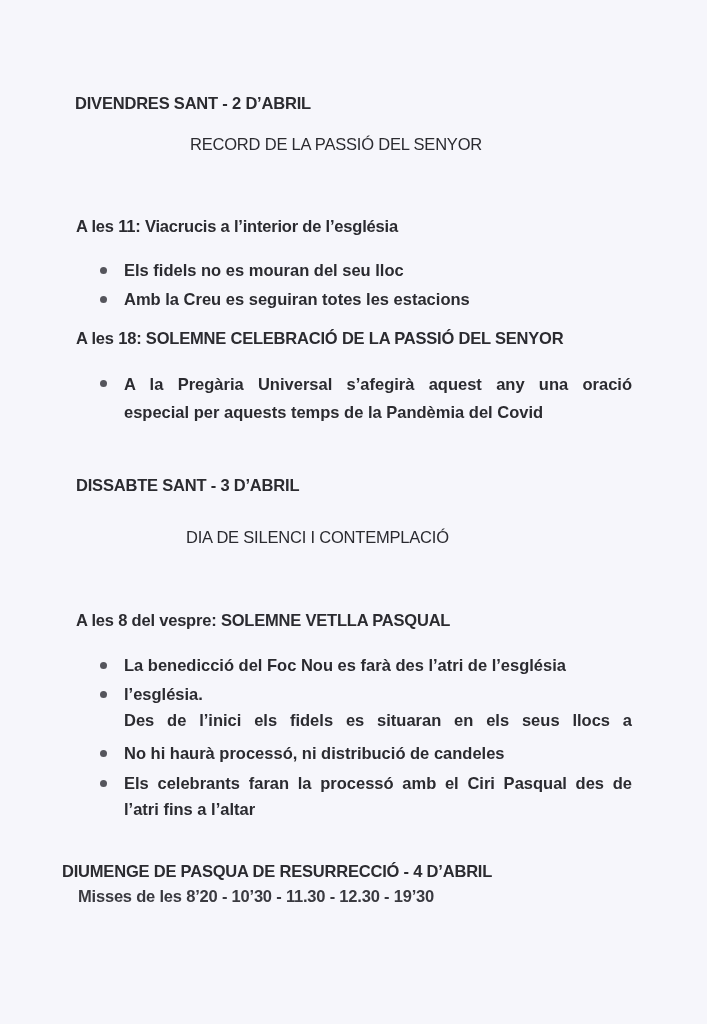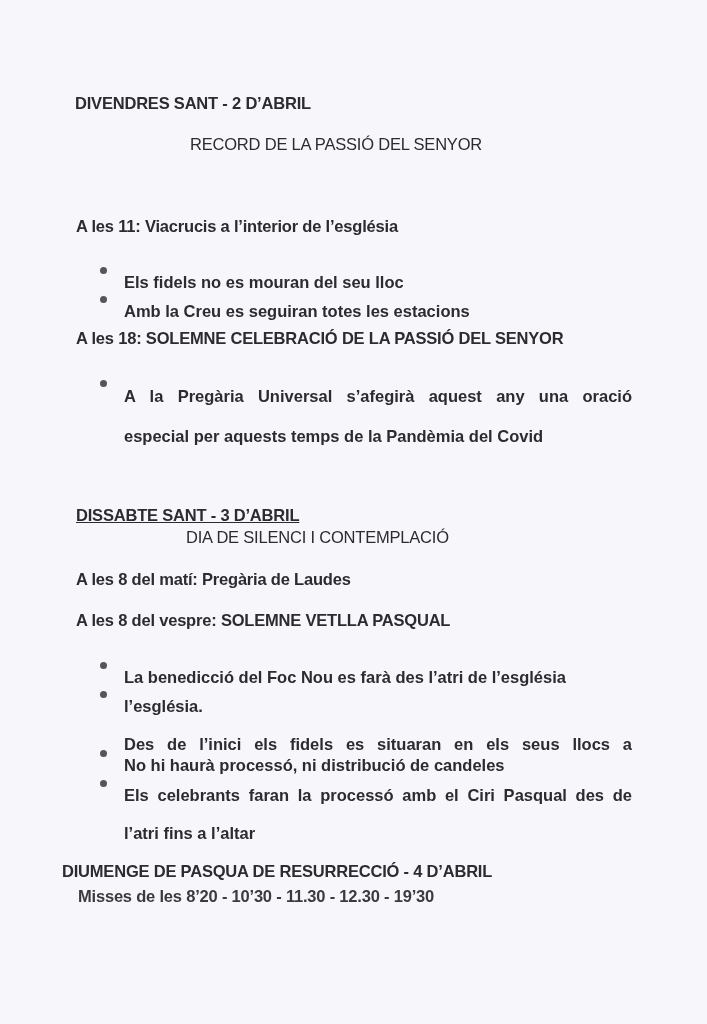--- a/index.html
+++ b/index.html
@@ -36,21 +36,20 @@
     left: 0; top: 10px;
     width: 7px; height: 7px;
     border-radius: 50%;
     background: #55555c;
   }
   .bullet-item .txt {
     display: block;
     margin-left: 24px;
     text-align: justify;
     text-align-last: left;
-    margin-top: 12px;
   }
 </style>
 </head>
 <body>
 
 <div class="page">
 
   <div class="line title" style="left:75px; top:94px;">DIVENDRES SANT   -   2 D’ABRIL</div>
   <div class="line center" style="left:190px; top:135px;">RECORD DE LA PASSIÓ DEL SENYOR</div>
   <div class="line" style="left:76px; top:217px;">A les 11: Viacrucis a l’interior de l’església</div>
@@ -65,23 +64,22 @@
   </div>
 
   <div class="line" style="left:76px; top:329px;">A les 18: SOLEMNE CELEBRACIÓ DE LA PASSIÓ DEL SENYOR</div>
 
   <div class="bullet-item" style="top:370px;">
     <span class="dot"></span>
     <span class="txt" style="text-align-last:justify; line-height:28px;">A la Pregària Universal s’afegirà aquest any una oració</span>
     <span class="txt" style="line-height:28px;">especial per aquests temps de la Pandèmia del Covid</span>
   </div>
 
-  <div class="line title" style="left:76px; top:506px;text-decoration:underline;">DISSABTE SANT   -   3 D’ABRIL</div>
+  <div class="line title" style="left:76px; top:476px;">DISSABTE SANT   -   3 D’ABRIL</div>
   <div class="line center" style="left:186px; top:528px;">DIA DE SILENCI I CONTEMPLACIÓ</div>
-  <div class="line" style="left:76px; top:570px;">A les 8 del matí: Pregària de Laudes</div>
   <div class="line" style="left:76px; top:611px;">A les 8 del vespre: SOLEMNE VETLLA PASQUAL</div>
 
   <div class="bullet-item" style="top:652px;">
     <span class="dot"></span>
     <span class="txt">La benedicció del Foc Nou es farà des l’atri de l’església</span>
   </div>
   <div class="bullet-item" style="top:681px;">
     <span class="dot"></span>
     <span class="txt">l’església.</span>
     <span class="txt" style="text-align-last:justify;">Des de l’inici els fidels es situaran en els seus llocs a</span>

